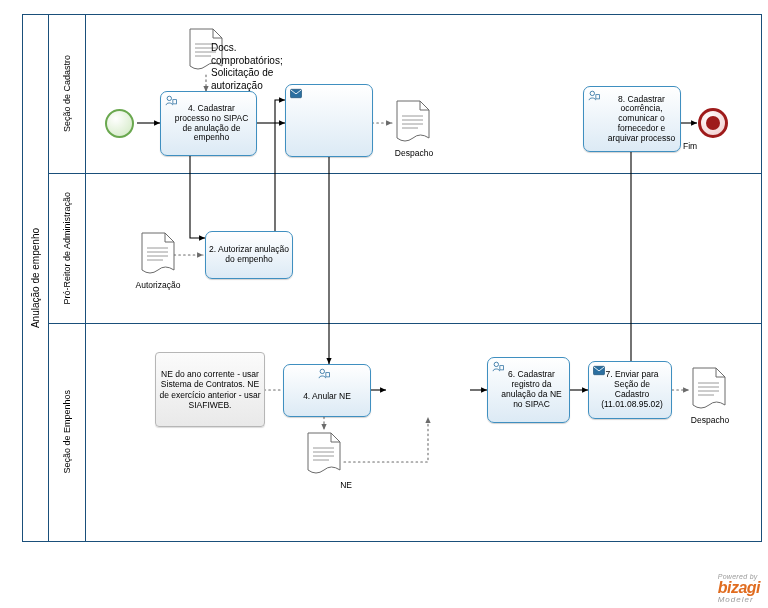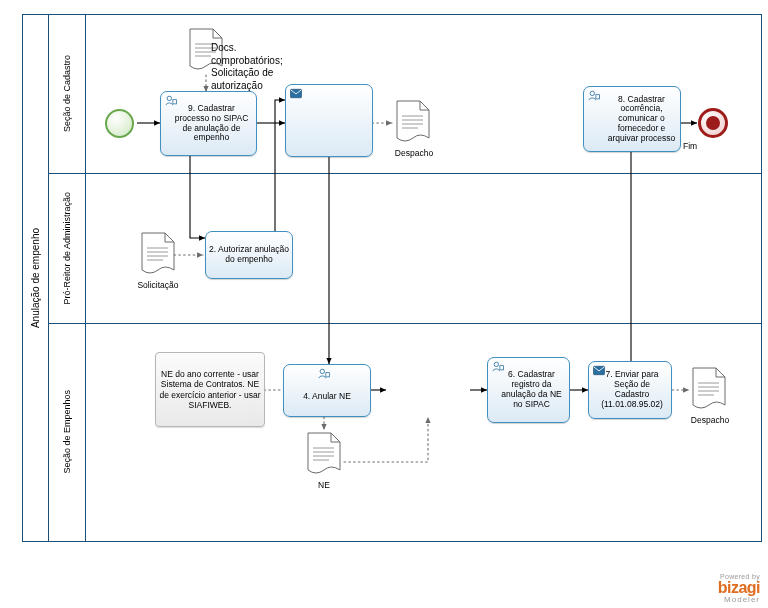--- a/index.html
+++ b/index.html
@@ -43,21 +43,21 @@
     display:flex;align-items:center;justify-content:center;padding:2px;
     box-shadow:0 1px 1px rgba(0,0,0,.14);
   }
 
   
   .start-ev{border-radius:50%;border:2px solid #6aa84f;background:radial-gradient(circle at 35% 30%,#ffffff,#cfe8c0);}
   .end-ev{border-radius:50%;border:3px solid #9e1b1b;background:radial-gradient(circle at 35% 30%,#ffffff,#f0c7c7);display:flex;align-items:center;justify-content:center;}
   .end-ev i{display:block;width:14px;height:14px;border-radius:50%;background:#9e1b1b;}
   .ev-label{position:absolute;font-size:8.5px;color:#000;}
 
-  .bizagi{position:absolute;right:8px;bottom:4px;text-align:right;line-height:1;}
+  .bizagi{position:absolute;right:8px;bottom:4px;text-align:left;line-height:1;font-style:italic;}
   .bz1{font-size:7px;color:#9a9a9a;letter-spacing:.3px;}
   .bz2{font-size:16px;color:#e06c1f;font-weight:bold;letter-spacing:-0.5px;}
   .bz3{font-size:8px;color:#9a9a9a;letter-spacing:1px;}
   svg.lines{position:absolute;left:0;top:0;width:768px;height:608px;pointer-events:none;}
 </style>
 </head>
 <body>
 
 <div id="canvas">
 
@@ -169,35 +169,35 @@
       <path d="M1,1 H24 L33,10 V38 Q24,32 17,38 Q9,44 1,38 Z" fill="#ffffff" stroke="#6b6b6b" stroke-width="1"></path>
       <path d="M24,1 V10 H33" fill="none" stroke="#6b6b6b" stroke-width="1"></path>
       <g stroke="#9a9a9a" stroke-width="1">
         <line x1="6" y1="16" x2="27" y2="16"></line>
           <line x1="6" y1="20" x2="27" y2="20"></line>
         <line x1="6" y1="24" x2="27" y2="24"></line>
           <line x1="6" y1="28" x2="22" y2="28"></line>
       </g>
     </svg>
   </div>
-  <div class="abs" style="left:126px;top:280px;width:64px;text-align:center;font-size:8.5px;color:#000;">Solicitação</div>
+  <div class="abs" style="left:126px;top:280px;width:64px;text-align:center;font-size:8.5px;color:#000;">Autorização</div>
 
   <div class="doc" style="left:307px;top:432px;width:34px;height:45px;">
     <svg width="34" height="45" viewBox="0 0 34 45">
       <path d="M1,1 H24 L33,10 V38 Q24,32 17,38 Q9,44 1,38 Z" fill="#ffffff" stroke="#6b6b6b" stroke-width="1"></path>
       <path d="M24,1 V10 H33" fill="none" stroke="#6b6b6b" stroke-width="1"></path>
       <g stroke="#9a9a9a" stroke-width="1">
         <line x1="6" y1="16" x2="27" y2="16"></line>
           <line x1="6" y1="20" x2="27" y2="20"></line>
         <line x1="6" y1="24" x2="27" y2="24"></line>
           <line x1="6" y1="28" x2="22" y2="28"></line>
       </g>
     </svg>
   </div>
-  <div class="abs" style="left:296px;top:480px;width:56px;text-align:center;font-size:8.5px;color:#000;">NE</div>
+  <div class="abs" style="left:296px;top:480px;width:56px;text-align:right;font-size:8.5px;color:#000;">NE</div>
 
   <div class="doc" style="left:692px;top:367px;width:34px;height:45px;">
     <svg width="34" height="45" viewBox="0 0 34 45">
       <path d="M1,1 H24 L33,10 V38 Q24,32 17,38 Q9,44 1,38 Z" fill="#ffffff" stroke="#6b6b6b" stroke-width="1"></path>
       <path d="M24,1 V10 H33" fill="none" stroke="#6b6b6b" stroke-width="1"></path>
       <g stroke="#9a9a9a" stroke-width="1">
         <line x1="6" y1="16" x2="27" y2="16"></line>
           <line x1="6" y1="20" x2="27" y2="20"></line>
         <line x1="6" y1="24" x2="27" y2="24"></line>
           <line x1="6" y1="28" x2="22" y2="28"></line>
@@ -209,21 +209,21 @@
   <div class="abs note" style="left:155px;top:352px;width:110px;height:75px;">
     <span>NE do ano corrente - usar Sistema de Contratos. NE de exercício anterior - usar SIAFIWEB.</span>
   </div>
 
   <div class="abs task" style="left:160px;top:91px;width:97px;height:65px;">
     <svg class="task-ico" viewBox="0 0 14 13">
         <circle cx="5" cy="4" r="2.6" fill="none" stroke="#2b6fa0" stroke-width="1"></circle>
         <path d="M1.2,12 C1.2,8.6 8.8,8.6 8.8,12" fill="none" stroke="#2b6fa0" stroke-width="1"></path>
         <rect x="9.2" y="5.5" width="4.2" height="5" fill="none" stroke="#2b6fa0" stroke-width="0.9"></rect>
       </svg>
-    <span style="padding-left:6px;">9. Cadastrar processo no SIPAC de anulação de empenho</span>
+    <span style="padding-left:6px;">4. Cadastrar processo no SIPAC de anulação de empenho</span>
   </div>
 
   <div class="abs task" style="left:205px;top:231px;width:88px;height:48px;">
     <span>2. Autorizar anulação do empenho</span>
   </div>
 
   <div class="abs task" style="left:285px;top:84px;width:88px;height:73px;">
     <svg class="task-ico" viewBox="0 0 14 11">
         <rect x="0.6" y="0.6" width="12.8" height="9.8" rx="1" fill="#2b6fa0" stroke="#1c4f75" stroke-width="0.8"></rect>
         <path d="M0.8,1.2 L7,6 L13.2,1.2" fill="none" stroke="#ffffff" stroke-width="1"></path>

